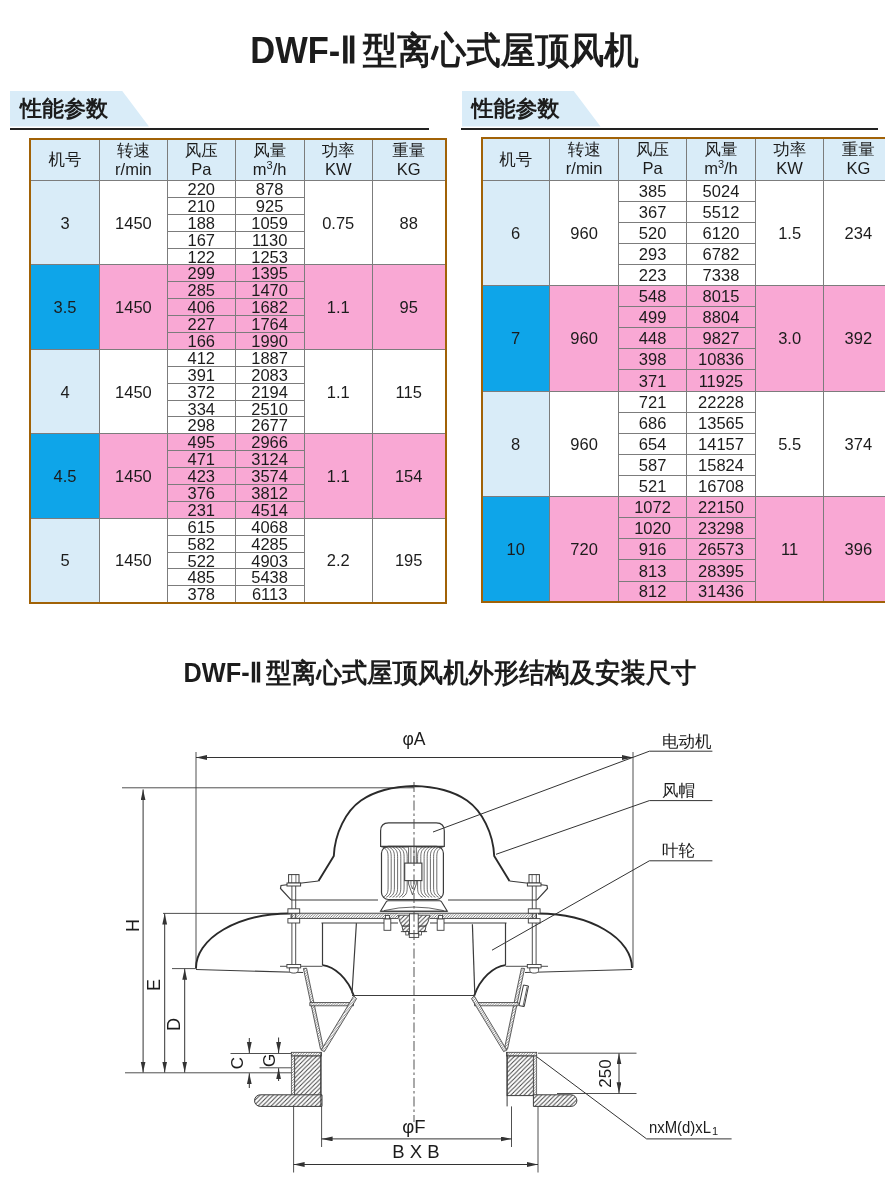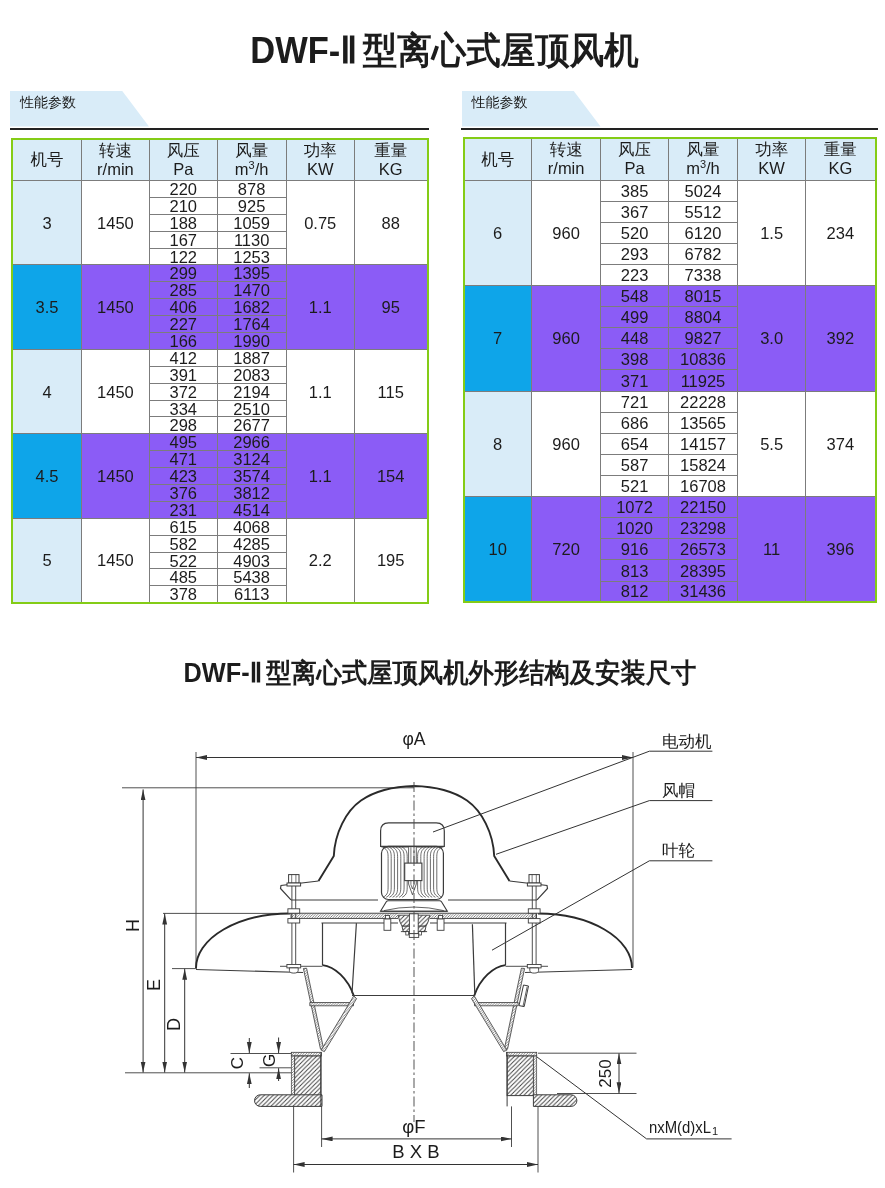--- a/index.html
+++ b/index.html
@@ -2,34 +2,34 @@
 <html><head>
 <meta charset="utf-8">
 <style>
 * { margin:0; padding:0; box-sizing:border-box; }
 html,body { width:885px; height:1188px; background:#ffffff; font-family:"Liberation Sans", sans-serif; color:#1c1c1c; position:relative; overflow:hidden; }
 .abs { position:absolute; }
 #title { left:2px; top:25.5px; width:885px; text-align:center; font-size:37px; font-weight:bold; transform:scaleX(0.932); }
 .tab { height:36px; background:#d9ecf8; }
 .tab1 { left:10px; top:90.5px; width:139px; clip-path:polygon(0 0, 80.5% 0, 100% 100%, 0 100%); }
 .tab2 { left:461.5px; top:90.5px; width:139px; clip-path:polygon(0 0, 80.5% 0, 100% 100%, 0 100%); }
-.tabtxt { font-size:14px; font-weight:normal; }
+.tabtxt { font-size:22px; font-weight:bold; }
 .tt1 { left:20px; top:94px; }
 .tt2 { left:471.5px; top:94px; }
 .uline { height:2px; background:#222; }
 .ul1 { left:9.5px; top:127.5px; width:419px; }
 .ul2 { left:460.5px; top:127.5px; width:417px; }
 table { border-collapse:collapse; table-layout:fixed; position:absolute; }
 #tL { left:11px; top:137.5px; width:417.5px; }
 #tR { left:462.5px; top:136.5px; width:414px; }
 td { border:1px solid #7c7c7c; text-align:center; vertical-align:middle; font-size:16.5px; padding:0; line-height:14px; }
-table { border:2px solid #84cc16; }
+table { border:2px solid #a16207;margin-left:18px; }
 td.hd { background:#d9ecf8; font-size:16.5px; line-height:19px; }
 td.m { background:#d9ecf8; }
-tr.g td { background:#8b5cf6; }
+tr.g td { background:#f9a8d4; }
 tr.g td.m { background:#0ea5e9; }
 #tL tr { height:16.9px; }
 #tL tr.h { height:42px; }
 #tR tr { height:21.12px; }
 #tR tr.h { height:42.5px; }
 sup { font-size:11px; line-height:0; vertical-align:6px; }
 #subtitle { left:0; top:655px; width:880px; text-align:center; font-size:27px; font-weight:bold; transform:scaleX(0.938); }
 </style>
 </head>
 <body>

